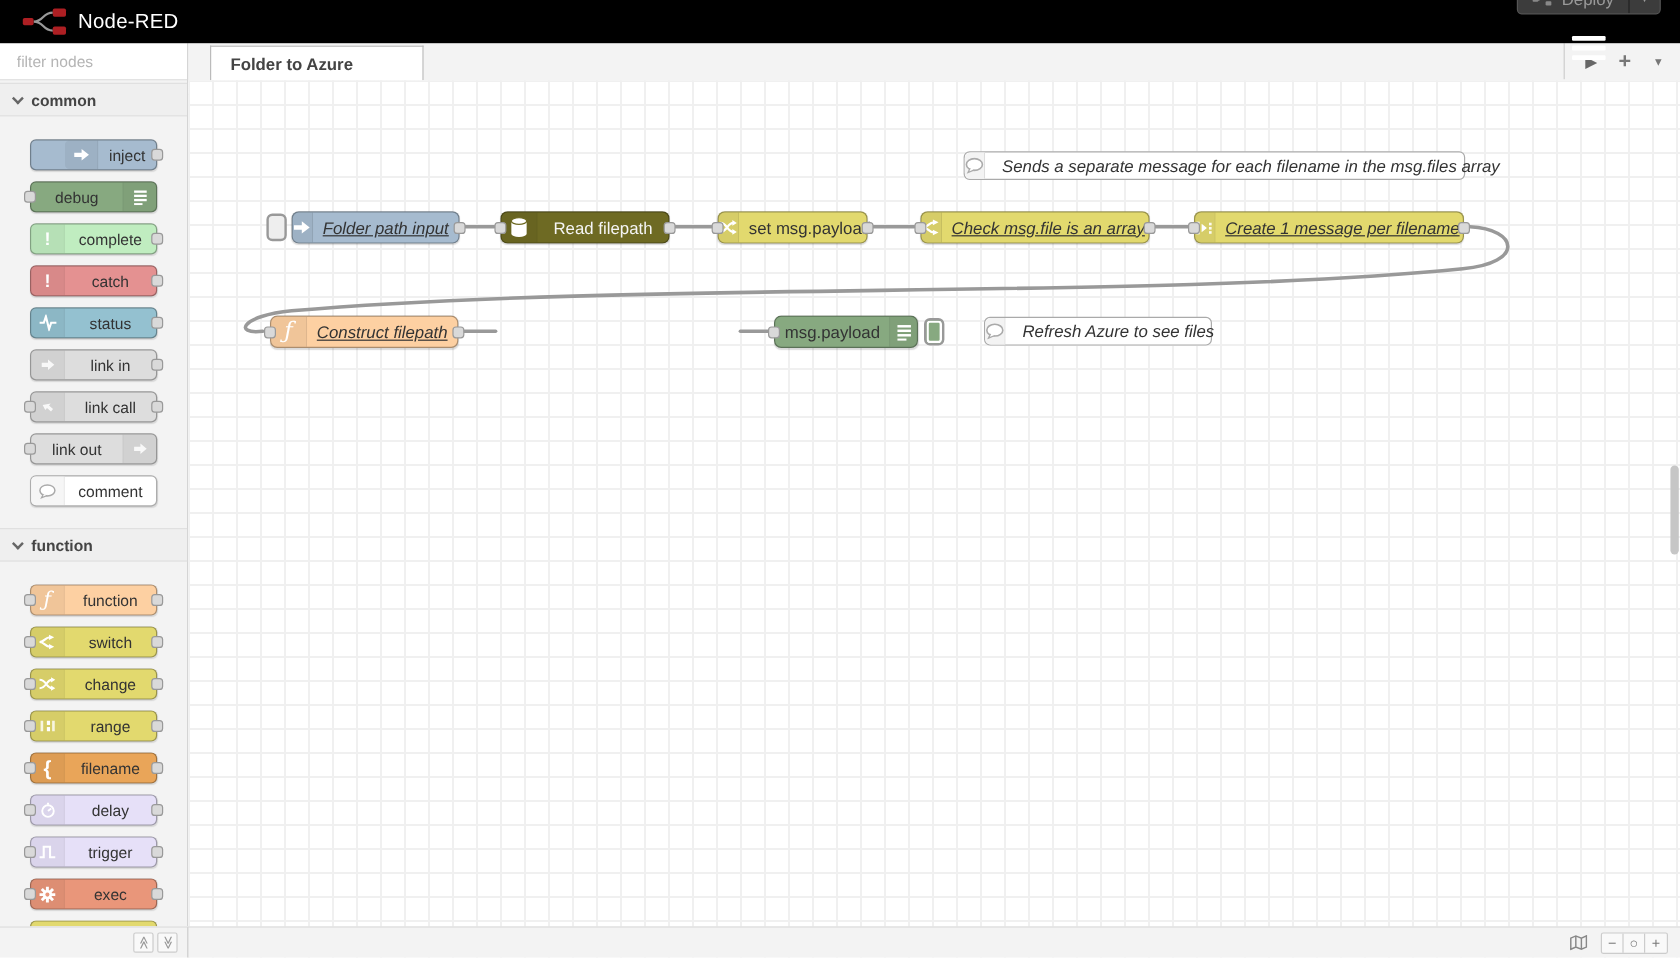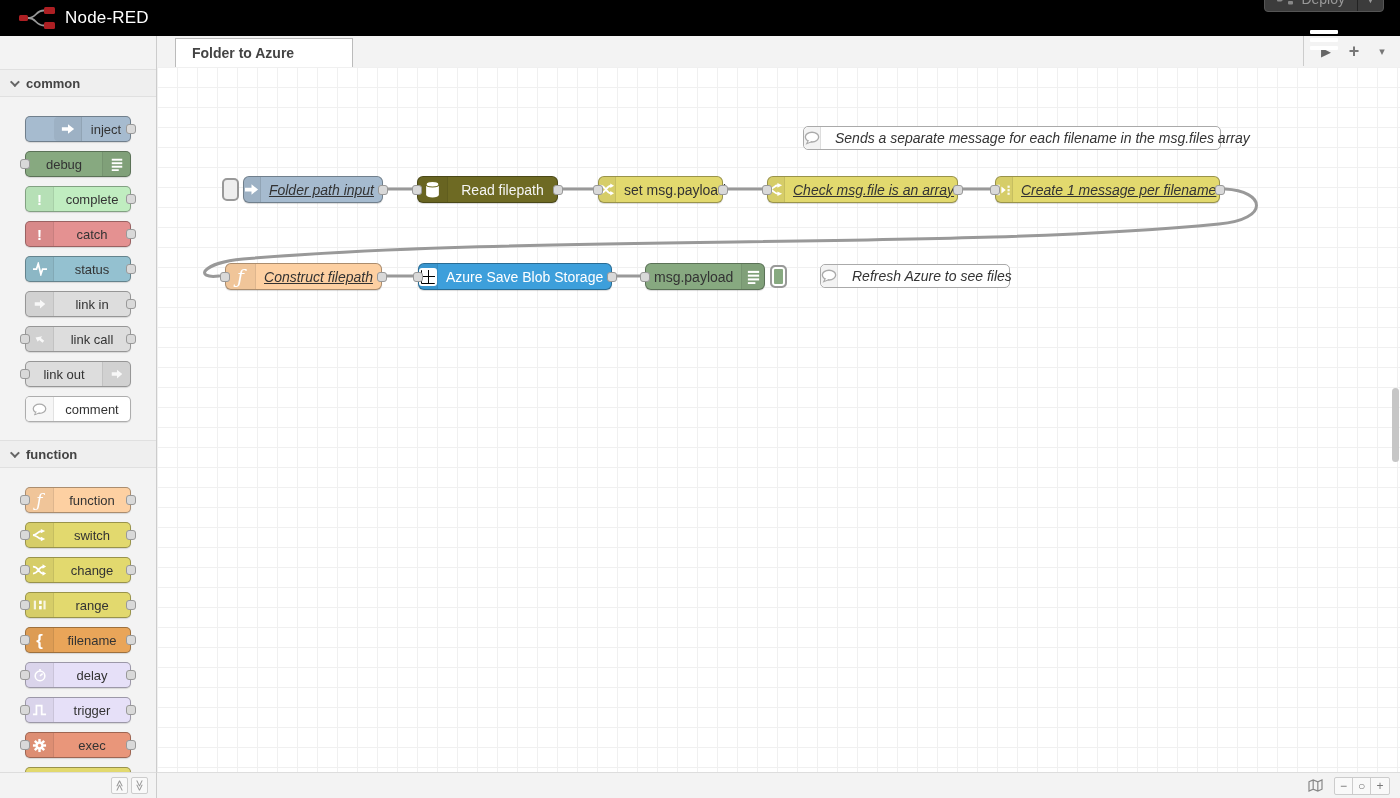--- a/index.html
+++ b/index.html
@@ -102,20 +102,27 @@
     </div>
     <div id="menu-btn">
         <span></span>
         <span></span>
         <span></span>
       </div>
   </div>
 </div>
 
 <div id="palette">
+  <div id="search-row">
+    <svg width="12" height="12" viewBox="0 0 12 12">
+      <circle cx="5" cy="5" r="3.6" stroke="#999" stroke-width="1.4" fill="none"></circle>
+      <line x1="7.8" y1="7.8" x2="11" y2="11" stroke="#999" stroke-width="1.4"></line>
+    </svg>
+    <input id="search-input" placeholder="filter nodes" style="">
+  </div>
 
   <div class="cat-header" style="top:33px">
     <span class="chev"></span>
     <span class="cat-label">common</span>
   </div>
 
   <div class="pnode" style="top: 80px; background: rgb(166, 187, 207); padding-left: 28px;">
     <span class="picon">
       <svg width="14" height="14" viewBox="0 0 16 16">
           <path d="M1 6h7V2.5L15 8l-7 5.5V10H1z" fill="#fff"></path>
@@ -405,33 +412,20 @@
 
     <div class="cnode italic" style="left: 68px; top: 196px; width: 157px; background: rgb(253, 208, 162);">
       <span class="cicon">
           <span class="ic-f" style="font-size:19px">ƒ</span>
         </span>
       <span class="clabel">Construct filepath</span>
       <span class="port in"></span>
       <span class="port out"></span>
     </div>
 
-    <div class="cnode light" style="left: 261px; top: 196px; width: 194px; background: rgb(61, 159, 219);">
-      <span class="cicon">
-        <span class="azure-badge">
-            <i></i>
-            <i></i>
-            <i></i>
-            <i></i>
-          </span>
-        </span>
-      <span class="clabel" style="color:#fff">Azure Save Blob Storage</span>
-      <span class="port in"></span>
-      <span class="port out"></span>
-    </div>
 
     <div class="cnode" style="left: 488px; top: 196px; width: 120px; background: rgb(135, 169, 128);">
       <span class="clabel">msg.payload</span>
       <span class="cicon right">
         <svg width="15" height="15" viewBox="0 0 16 16">
             <g fill="#fff">
               <rect x="2" y="2" width="12" height="2.2"></rect>
               <rect x="2" y="6" width="12" height="2.2"></rect>
               <rect x="2" y="10" width="12" height="2.2"></rect>
               <rect x="2" y="14" width="8" height="2"></rect>

